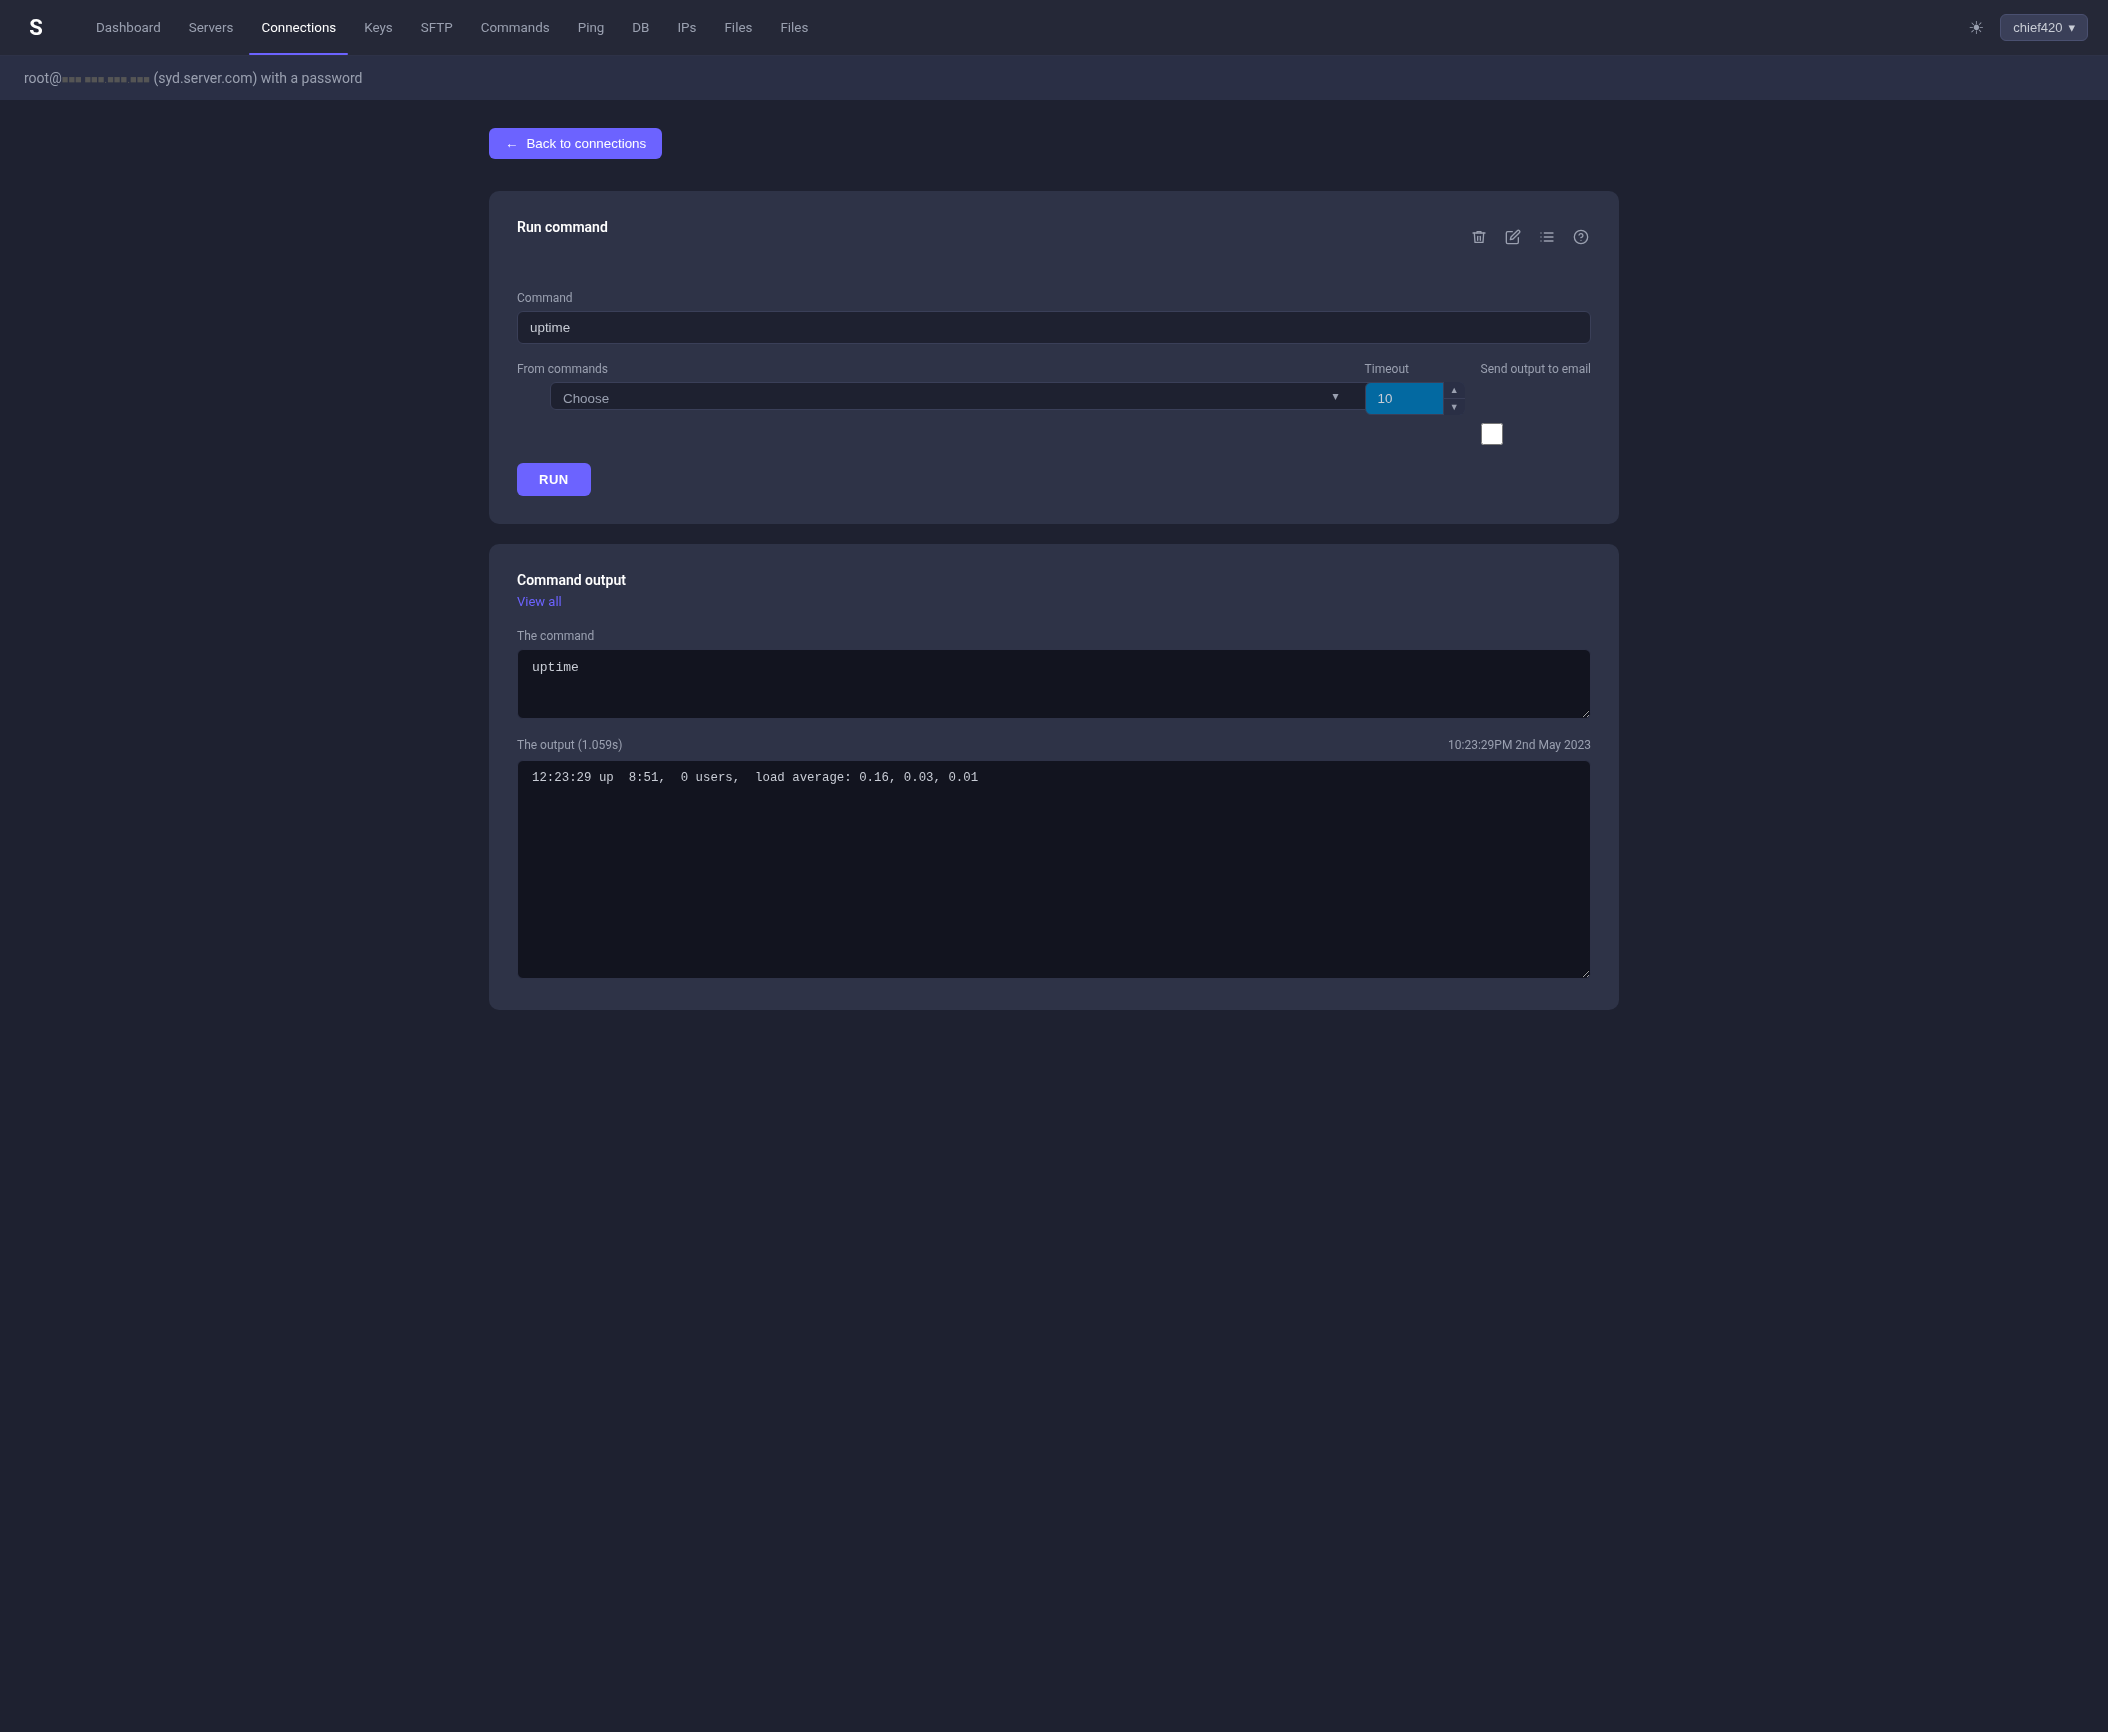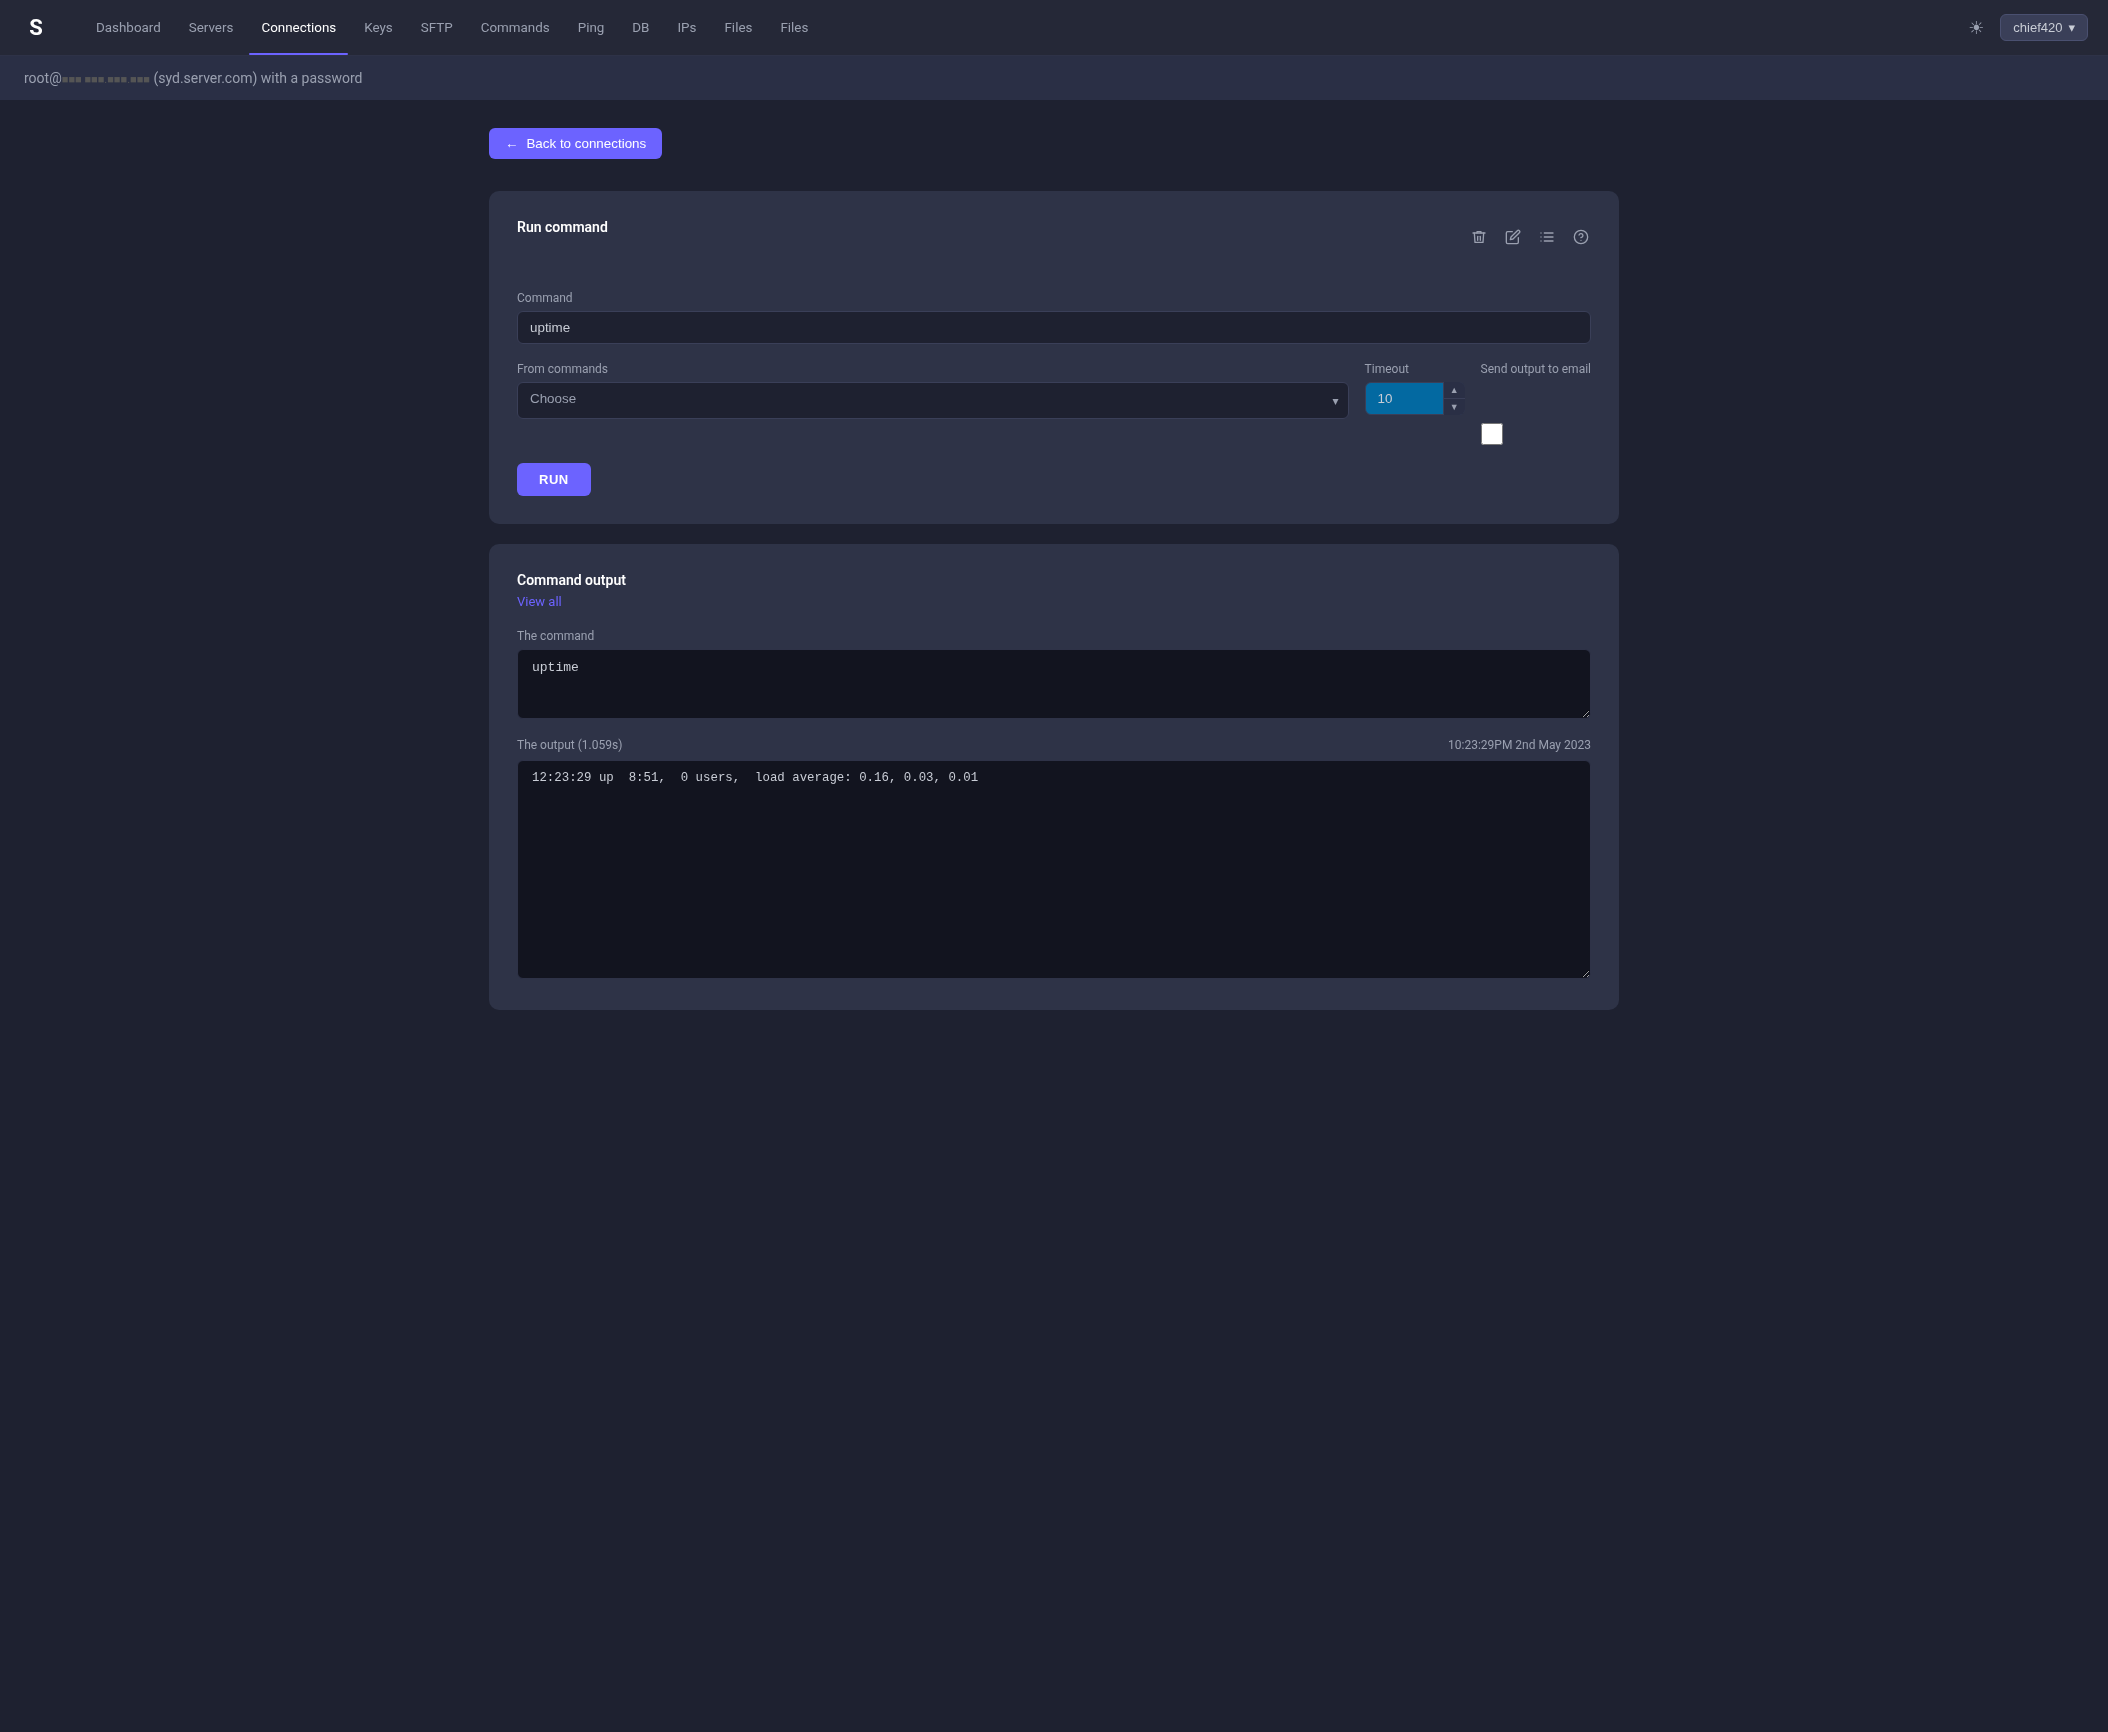--- a/index.html
+++ b/index.html
@@ -183,26 +183,27 @@
     }
 
     .select-wrapper {
       position: relative;
     }
     .form-select {
       width: 100%;
       background: #1e2130;
       border: 1px solid #3a3f58;
       color: #9aa0b0;
-      padding: 8px 36px 12px 12px;
+      padding: 8px 36px 3px 12px;
       border-radius: 6px;
       font-size: 13.4px;
       outline: none;
       appearance: none;
       cursor: pointer;
+      margin-left: 33px;
     }
     .select-arrow {
       position: absolute;
       right: 10px;
       top: 50%;
       transform: translateY(-50%);
       color: #9aa0b0;
       pointer-events: none;
       font-size: 12px;
     }

